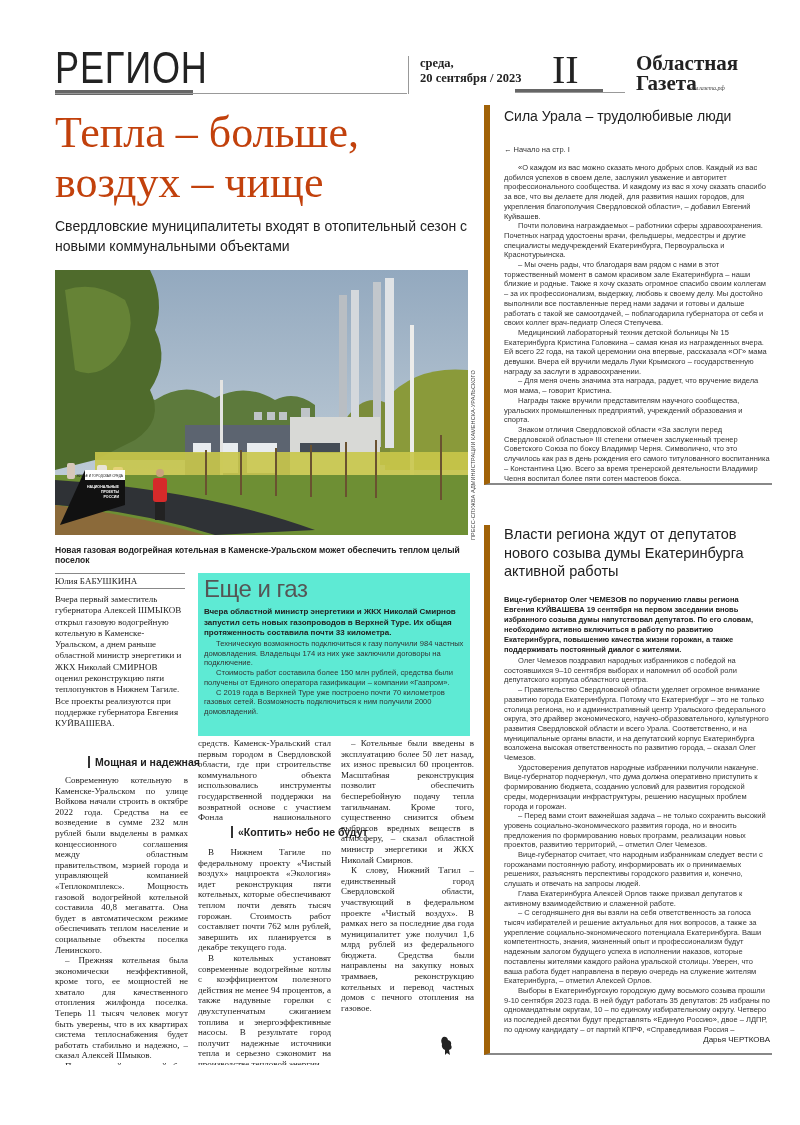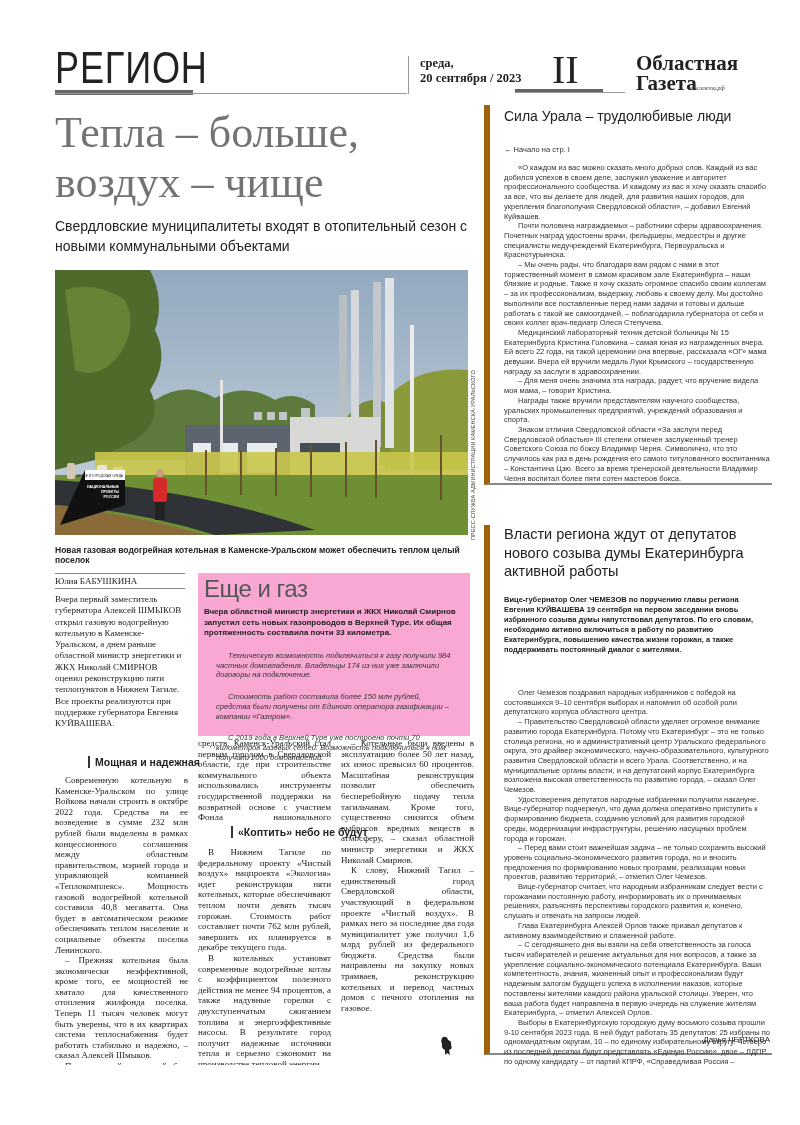--- a/index.html
+++ b/index.html
@@ -13,44 +13,44 @@
   .vsep { left:408px; top:56px; width:1px; height:38px; background:#999; }
   .date { left:420px; top:56px; font-size:12.5px; font-weight:bold; line-height:15px; color:#222; }
   .pagenum { left:552px; top:50px; font-size:40px; line-height:1; color:#222; }
   .pagenum-bar { left:515px; top:89px; width:88px; height:4px; background:#666; }
   .pagenum-rule { left:515px; top:92px; width:110px; height:1px; background:#999; }
   .logo1 { left:636px; top:52px; font-size:21px; font-weight:bold; line-height:22px; color:#222; }
   .logo2 { left:636px; top:72px; font-size:21px; font-weight:bold; line-height:22px; color:#222; }
   .logo-url { left:690px; top:85px; font-size:6px; font-style:italic; color:#444; }
 
   
-  .headline { left:55px; top:108px; width:420px; font-size:44px; line-height:50px; color:#737373; }
+  .headline { left:55px; top:108px; width:420px; font-size:44px; line-height:50px; color:#c2410c; }
   .subhead { left:55px; top:216px; width:420px; font-family:"Liberation Sans", sans-serif; font-size:14px; line-height:20px; color:#222; }
 
   
   .photo { left:55px; top:270px; width:413px; height:265px; overflow:hidden; }
   .photo-credit { left:470px; top:360px; width:12px; height:180px; }
   .photo-credit span { position:absolute; left:0; top:180px; transform:rotate(-90deg); transform-origin:left top; white-space:nowrap; font-family:"Liberation Sans", sans-serif; font-size:5.5px; color:#444; letter-spacing:0.1px; }
   .caption { left:55px; top:545px; width:420px; font-family:"Liberation Sans", sans-serif; font-weight:bold; font-size:8.5px; color:#222; }
 
   
   .author-rule-top { left:55px; top:573px; width:130px; height:1px; background:#888; }
   .author { left:55px; top:576px; font-size:9px; color:#222; }
   .author-rule-bot { left:55px; top:588px; width:130px; height:1px; background:#888; }
   .lead { left:55px; top:594px; width:132px; font-weight:normal; font-size:9px; line-height:11.3px; color:#222; }
   .sect-title { font-family:"Liberation Sans", sans-serif; font-weight:bold; font-size:10.5px; color:#222; border-left:2px solid #333; padding-left:5px; line-height:12px;margin-left:33px; }
   .body-col { font-size:9px; line-height:10.6px; text-align:justify; color:#222; }
   .body-col p { margin:0; text-indent:10px; }
 
   
-  .gasbox { left:198px; top:573px; width:272px; height:163px; background:#f9a8d4; }
+  .gasbox { left:198px; top:573px; width:272px; height:163px; background:#5eead4; }
   .gas-title { position:absolute; left:6px; top:2px; font-family:"Liberation Sans", sans-serif; font-size:24px; color:#555; letter-spacing:-0.5px; }
   .gas-lead { position:absolute; left:6px; top:34px; width:260px; font-family:"Liberation Sans", sans-serif; font-weight:bold; font-size:8px; line-height:10.5px; color:#222; }
   .gas-body { position:absolute; left:6px; top:66px; width:260px; font-family:"Liberation Sans", sans-serif; font-size:7.6px; line-height:9.7px; color:#333; }
-  .gas-body p { margin:12px; text-indent:12px;font-style:italic; }
+  .gas-body p { margin:0; text-indent:12px; }
 
   
   .right-box { border-left:6px solid #a16207; border-bottom:2px solid #888; }
   .rb-title { font-family:"Liberation Sans", sans-serif; font-size:14px; color:#222; line-height:18px; }
   .rb-text { font-family:"Liberation Sans", sans-serif; font-size:7.5px; line-height:9.7px; color:#333; }
   .rb-text p { margin:0; text-indent:14px; }
   .ref { font-family:"Liberation Sans", sans-serif; font-size:7.5px; color:#333; }
 
   .icon-mascot { left:440px; top:1036px; width:14px; height:20px; }
 </style>
@@ -205,21 +205,21 @@
     <p>– Для меня очень значима эта награда, радует, что вручение видела моя мама, – говорит Кристина.</p>
     <p>Награды также вручили представителям научного сообщества, уральских промышленных предприятий, учреждений образования и спорта.</p>
     <p>Знаком отличия Свердловской области «За заслуги перед Свердловской областью» III степени отмечен заслуженный тренер Советского Союза по боксу Владимир Черня. Символично, что это случилось как раз в день рождения его самого титулованного воспитанника – Константина Цзю. Всего за время тренерской деятельности Владимир Черня воспитал более пяти сотен мастеров бокса.</p>
 
   </div>
 </div>
 
 <div class="abs right-box" style="left:484px; top:525px; width:282px; height:528px;">
   <div class="rb-title" style="position:absolute; left:14px; top:0px; width:260px; font-size:14.5px; line-height:18.5px;">Власти региона ждут от депутатов нового созыва думы Екатеринбурга активной работы</div>
   <div class="rb-text" style="position:absolute; left:14px; top:70px; width:266px; font-weight:bold; color:#222; line-height:10px;">Вице-губернатор Олег ЧЕМЕЗОВ по поручению главы региона Евгения КУЙВАШЕВА 19 сентября на первом заседании вновь избранного созыва думы напутствовал депутатов. По его словам, необходимо активно включиться в работу по развитию Екатеринбурга, повышению качества жизни горожан, а также поддерживать постоянный диалог с жителями.</div>
-  <div class="rb-text" style="position:absolute; left:14px; top:131px; width:266px; height:380px; overflow:hidden;margin-top:32px;">
+  <div class="rb-text" style="position:absolute; left:14px; top:131px; width:266px; height:380px; overflow:hidden;">
     <p>Олег Чемезов поздравил народных избранников с победой на состоявшихся 9–10 сентября выборах и напомнил об особой роли депутатского корпуса областного центра.</p>
     <p>– Правительство Свердловской области уделяет огромное внимание развитию города Екатеринбурга. Потому что Екатеринбург – это не только столица региона, но и административный центр Уральского федерального округа, это драйвер экономического, научно-образовательного, культурного развития Свердловской области и всего Урала. Соответственно, и на муниципальные органы власти, и на депутатский корпус Екатеринбурга возложена высокая ответственность по развитию города, – сказал Олег Чемезов.</p>
     <p>Удостоверения депутатов народные избранники получили накануне. Вице-губернатор подчеркнул, что дума должна оперативно приступить к формированию бюджета, созданию условий для развития городской среды, модернизации инфраструктуры, решению насущных проблем города и горожан.</p>
     <p>– Перед вами стоит важнейшая задача – не только сохранить высокий уровень социально-экономического развития города, но и вносить предложения по формированию новых программ, реализации новых проектов, развитию территорий, – отметил Олег Чемезов.</p>
     <p>Вице-губернатор считает, что народным избранникам следует вести с горожанами постоянную работу, информировать их о принимаемых решениях, разъяснять перспективы городского развития и, конечно, слушать и отвечать на запросы людей.</p>
     <p>Глава Екатеринбурга Алексей Орлов также призвал депутатов к активному взаимодействию и слаженной работе.</p>
     <p>– С сегодняшнего дня вы взяли на себя ответственность за голоса тысяч избирателей и решение актуальных для них вопросов, а также за укрепление социально-экономического потенциала Екатеринбурга. Ваши компетентность, знания, жизненный опыт и профессионализм будут надежным залогом будущего успеха в исполнении наказов, которые поставлены жителями каждого района уральской столицы. Уверен, что ваша работа будет направлена в первую очередь на служение жителям Екатеринбурга, – отметил Алексей Орлов.</p>
     <p>Выборы в Екатеринбургскую городскую думу восьмого созыва прошли 9-10 сентября 2023 года. В ней будут работать 35 депутатов: 25 избраны по одномандатным округам, 10 – по единому избирательному округу. Четверо из последней десятки будут представлять «Единую Россию», двое – ЛДПР, по одному кандидату – от партий КПРФ, «Справедливая Россия – Патриоты – За правду», «Новые люди» и «Яблоко».</p>
   </div>
   <div class="rb-text" style="position:absolute; right:2px; top:510px; font-weight:normal; color:#222; font-size:8px;">Дарья ЧЕРТКОВА</div>

